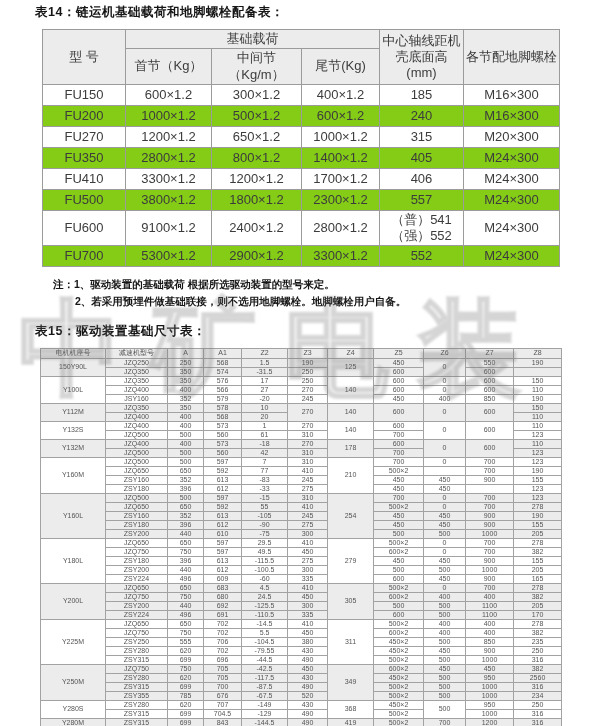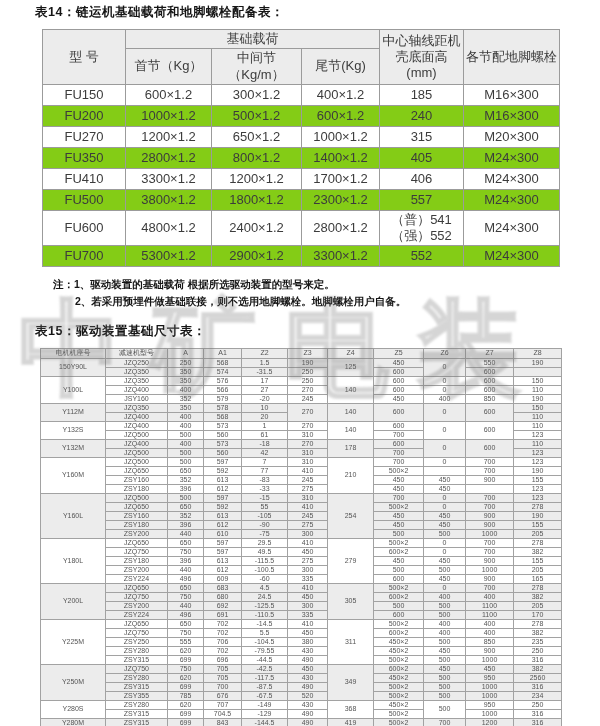--- a/index.html
+++ b/index.html
@@ -124,21 +124,21 @@
         <tr class="shade">
           <td>FU500</td>
           <td>3800×1.2</td>
           <td>1800×1.2</td>
           <td>2300×1.2</td>
           <td>557</td>
           <td>M24×300</td>
         </tr>
         <tr>
           <td>FU600</td>
-          <td>4800×1.2</td>
+          <td>9100×1.2</td>
           <td>2400×1.2</td>
           <td>2800×1.2</td>
           <td>（普）541（强）552</td>
           <td>M24×300</td>
         </tr>
         <tr class="shade">
           <td>FU700</td>
           <td>5300×1.2</td>
           <td>2900×1.2</td>
           <td>3300×1.2</td>

